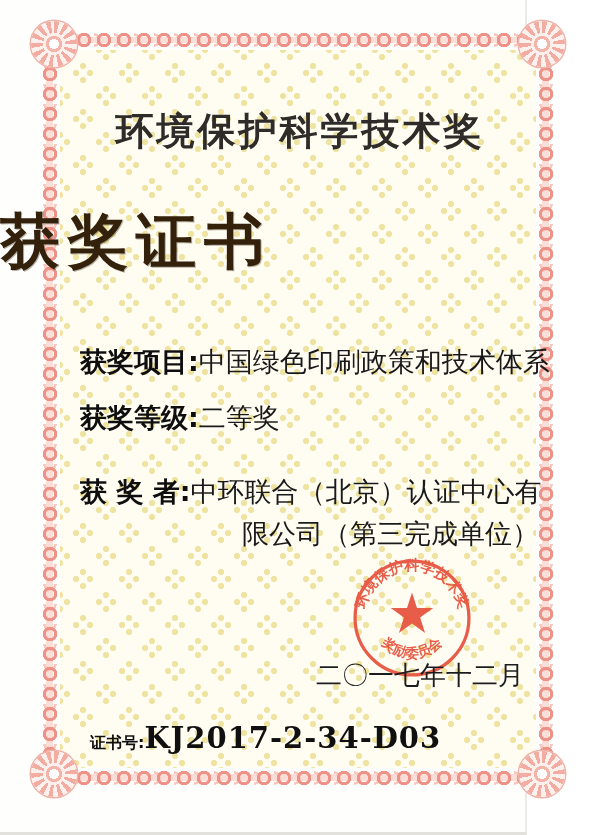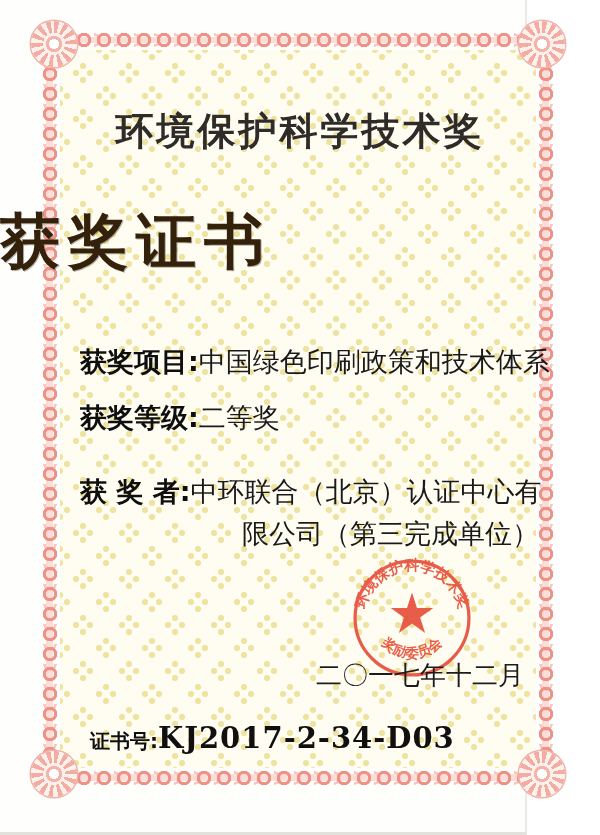--- a/index.html
+++ b/index.html
@@ -107,21 +107,21 @@
     font-weight:bold;fill:#e7503c;
   }
   .issue-date{
     position:absolute;left:316px;top:658px;z-index:2;
     font-family:"DejaVu Serif","Liberation Serif",serif;
     font-size:26px;color:#1c1c1c;letter-spacing:0px;white-space:nowrap;
   }
   .cert-no{
     position:absolute;left:90px;top:721px;white-space:nowrap;
   }
-  .cert-no .flabel{font-size:20px;}
+  .cert-no .flabel{font-size:16px;}
   .cert-no .num{
     font-family:"DejaVu Serif","Liberation Serif",serif;
     font-weight:bold;font-size:29px;color:#101010;letter-spacing:1px;
   }
 </style>
 </head>
 <body>
 
 <div class="page">
 

